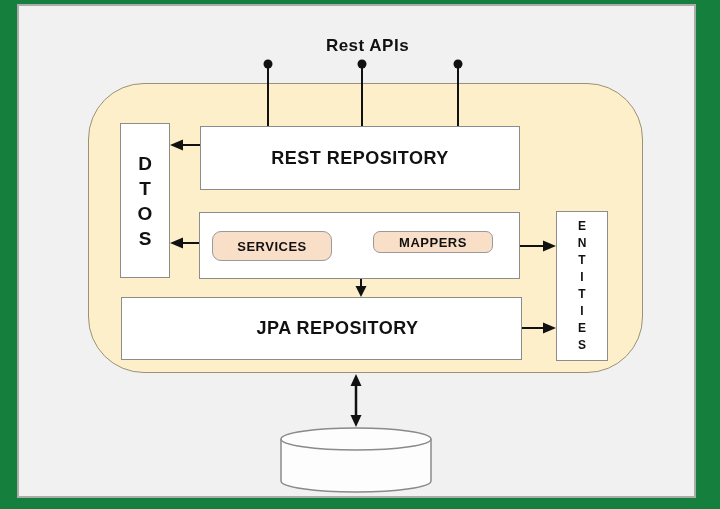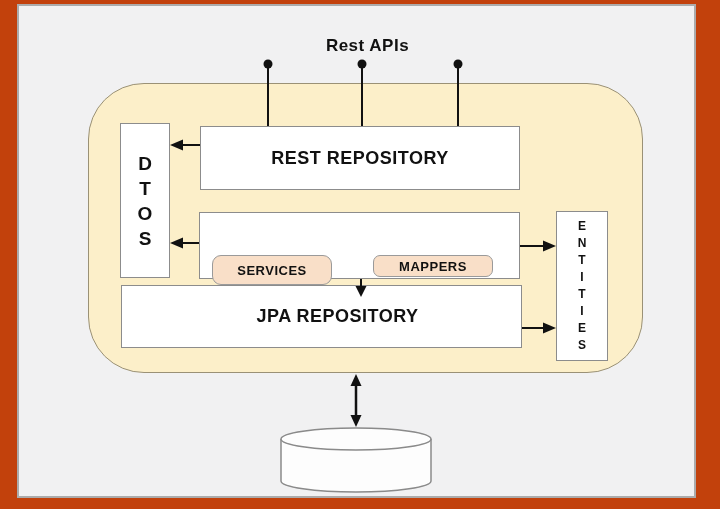--- a/index.html
+++ b/index.html
@@ -1,17 +1,17 @@
 <!DOCTYPE html>
 <html><head>
 <meta charset="utf-8">
 <style>
   html,body{margin:0;padding:0;background:#ffffff;}
   .page{
-    position:relative;width:720px;height:509px;background:#c2410c;
+    position:relative;width:720px;height:509px;background:#15803d;
     font-family:"Liberation Sans","DejaVu Sans",sans-serif;color:#1a1a1a;
     overflow:hidden;
   }
   .frame{
     position:absolute;left:17px;top:4px;width:679px;height:494px;
     background:#F1F1F2;border:2px solid #ABABAB;box-sizing:border-box;
   }
   .api-label{
     position:absolute;left:295px;top:36px;width:145px;text-align:center;
     font-size:17px;font-weight:700;color:#111;letter-spacing:0.5px;
@@ -27,25 +27,25 @@
     font-weight:700;color:#111;
   }
   .node.vertical{flex-direction:column;}
   .rest-controller{left:200px;top:126px;width:320px;height:64px;font-size:18px;letter-spacing:0.5px;}
   .dtos{left:120px;top:123px;width:50px;height:155px;}
   .dtos span{font-size:19px;line-height:25px;}
   .middle-box{left:199px;top:212px;width:321px;height:67px;}
   .chip{
     position:absolute;background:#F9DFC8;border:1.5px solid #9A9A9A;border-radius:9px;
     box-sizing:border-box;display:flex;align-items:center;justify-content:center;
-    font-weight:700;font-size:13px;letter-spacing:0.5px;color:#111;margin-top:24px;
+    font-weight:700;font-size:13px;letter-spacing:0.5px;color:#111;
   }
   .chip.services{left:212px;top:231px;width:120px;height:30px;}
   .chip.mappers{left:373px;top:231px;width:120px;height:22px;border-radius:7px;}
-  .jpa{left:121px;top:285px;width:401px;height:63px;font-size:18px;letter-spacing:0.5px;padding-left:32px;}
+  .jpa{left:121px;top:297px;width:401px;height:63px;font-size:18px;letter-spacing:0.5px;padding-left:32px;}
   .entities{left:556px;top:211px;width:52px;height:150px;}
   .entities span{font-size:12px;line-height:17px;}
   .db-label{
     position:absolute;left:282px;top:454px;width:150px;text-align:center;
     font-size:16px;font-weight:700;color:#111;
   }
   svg.overlay{position:absolute;left:0;top:0;pointer-events:none;}
 </style>
 </head>
 <body>

